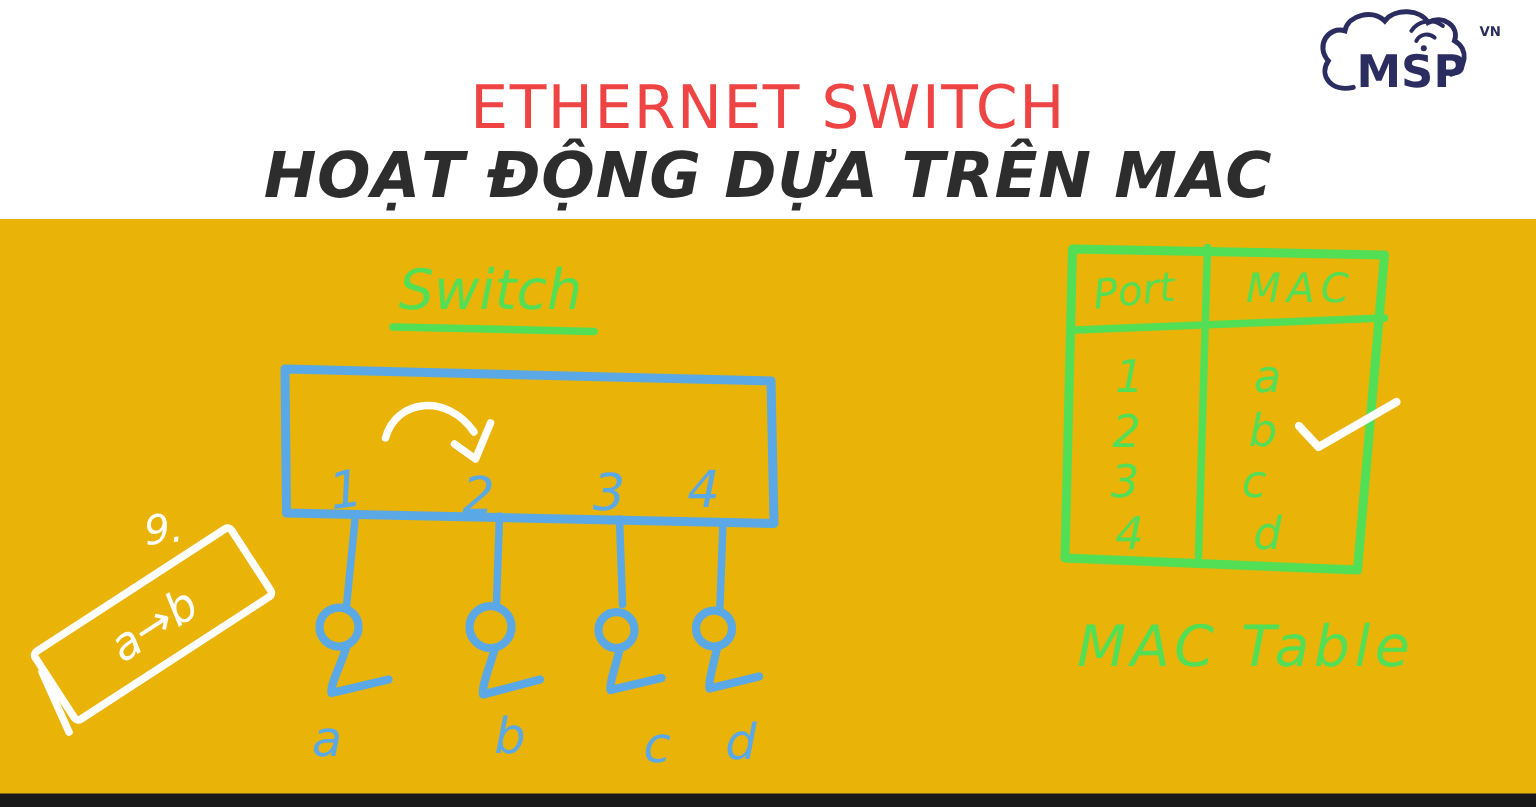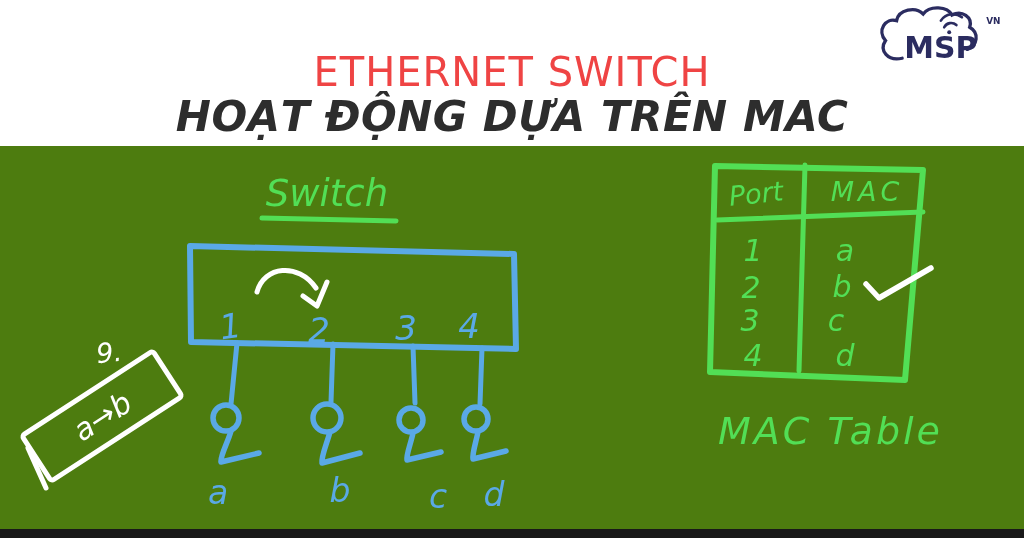--- a/index.html
+++ b/index.html
@@ -4,21 +4,21 @@
 <style>
   html,body{margin:0;padding:0;background:#000;}
   body{width:1024px;height:538px;position:relative;overflow:hidden;
        font-family:"DejaVu Sans","Liberation Sans",sans-serif;}
   .header{position:absolute;top:0;left:0;width:1024px;height:146px;background:#ffffff;}
   .title1{position:absolute;top:52px;left:0;width:100%;text-align:center;
           color:#ef4444;font-size:40px;font-weight:400;letter-spacing:1px;line-height:1;}
   .title2{position:absolute;top:96px;left:0;width:100%;text-align:center;
           color:#2d2d2d;font-size:42px;font-weight:800;letter-spacing:0.5px;line-height:1;font-style:italic;}
   .logo{position:absolute;top:4px;right:14px;width:136px;height:62px;}
-  .canvas-wrap{position:absolute;top:146px;left:0;width:1024px;height:392px;background:#4d7c0f;}
+  .canvas-wrap{position:absolute;top:146px;left:0;width:1024px;height:392px;background:#eab308;}
   svg text{font-family:"DejaVu Sans","Liberation Sans",sans-serif;}
   .hand{font-style:italic;}
 </style>
 </head>
 <body>
 
 <div class="header">
   <div class="title1">ETHERNET SWITCH</div>
   <div class="title2">HOẠT ĐỘNG DỰA TRÊN MAC</div>
 

